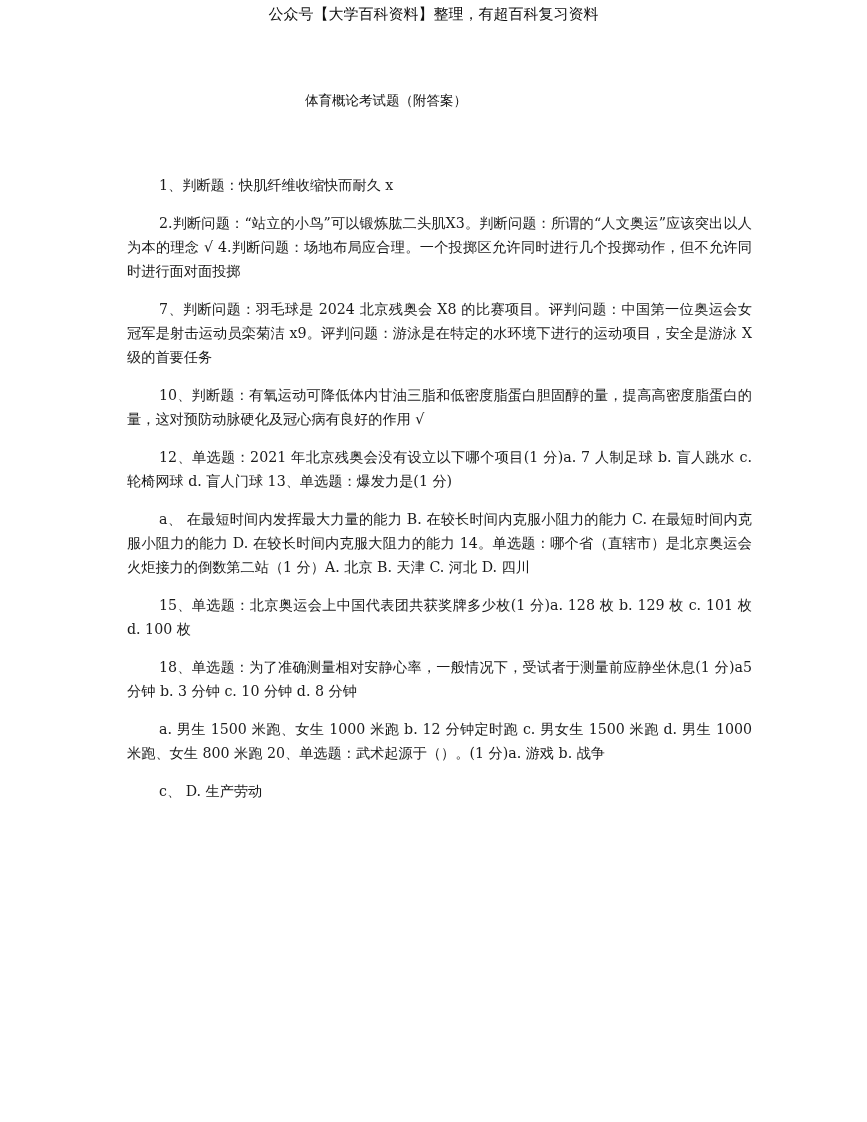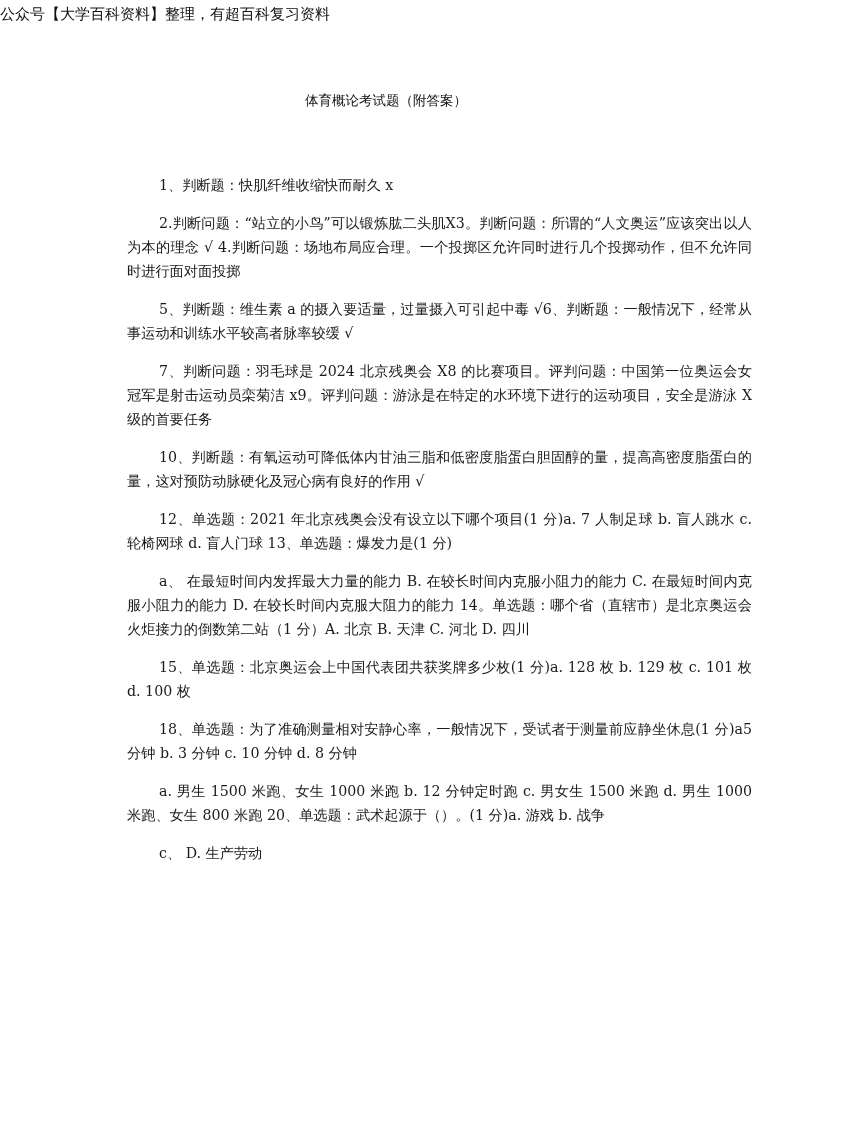--- a/index.html
+++ b/index.html
@@ -3,21 +3,21 @@
   <meta charset="utf-8">
   <style>
     html, body { margin: 0; padding: 0; background: #ffffff; }
     body {
       width: 867px; height: 1122px; position: relative; overflow: hidden;
       font-family: "DejaVu Serif", "Liberation Serif", serif;
       color: #1a1a1a;
     }
     .header {
       position: absolute; top: 4px; left: 0; width: 867px;
-      font-size: 15px; line-height: 20px; color: #111;
+      text-align: center; font-size: 15px; line-height: 20px; color: #111;
     }
     .title {
       position: absolute; top: 91px; left: 305px;
       font-size: 13.5px; line-height: 18px; color: #111;
     }
     .content {
       position: absolute; top: 141px; left: 127px; width: 625px; margin-top: 32px;
     }
     .para {
       margin: 0 0 14px 0;
@@ -31,21 +31,20 @@
 </head>
 <body>
 
 <div class="header">公众号【大学百科资料】整理，有超百科复习资料</div>
 
 <div class="title">体育概论考试题（附答案）</div>
 
 <div class="content">
   <p class="para">1、判断题：快肌纤维收缩快而耐久 x</p>
   <p class="para">2.判断问题：“站立的小鸟”可以锻炼肱二头肌X3。判断问题：所谓的“人文奥运”应该突出以人为本的理念 √ 4.判断问题：场地布局应合理。一个投掷区允许同时进行几个投掷动作，但不允许同时进行面对面投掷</p>
-  <p class="para">5、判断题：维生素 a 的摄入要适量，过量摄入可引起中毒 √6、判断题：一般情况下，经常从事运动和训练水平较高者脉率较缓 √</p>
   <p class="para">7、判断问题：羽毛球是 2024 北京残奥会 X8 的比赛项目。评判问题：中国第一位奥运会女冠军是射击运动员栾菊洁 x9。评判问题：游泳是在特定的水环境下进行的运动项目，安全是游泳 X 级的首要任务</p>
   <p class="para">10、判断题：有氧运动可降低体内甘油三脂和低密度脂蛋白胆固醇的量，提高高密度脂蛋白的量，这对预防动脉硬化及冠心病有良好的作用 √</p>
   <p class="para">12、单选题：2021 年北京残奥会没有设立以下哪个项目(1 分)a. 7 人制足球 b. 盲人跳水 c. 轮椅网球 d. 盲人门球 13、单选题：爆发力是(1 分)</p>
   <p class="para">a、 在最短时间内发挥最大力量的能力 B. 在较长时间内克服小阻力的能力 C. 在最短时间内克服小阻力的能力 D. 在较长时间内克服大阻力的能力 14。单选题：哪个省（直辖市）是北京奥运会火炬接力的倒数第二站（1 分）A. 北京 B. 天津 C. 河北 D. 四川</p>
   <p class="para">15、单选题：北京奥运会上中国代表团共获奖牌多少枚(1 分)a. 128 枚 b. 129 枚 c. 101 枚 d. 100 枚</p>
   <p class="para">18、单选题：为了准确测量相对安静心率，一般情况下，受试者于测量前应静坐休息(1 分)a5 分钟 b. 3 分钟 c. 10 分钟 d. 8 分钟</p>
   <p class="para">a. 男生 1500 米跑、女生 1000 米跑 b. 12 分钟定时跑 c. 男女生 1500 米跑 d. 男生 1000 米跑、女生 800 米跑 20、单选题：武术起源于（）。(1 分)a. 游戏 b. 战争</p>
   <p class="para">c、 D. 生产劳动</p>
 </div>
 

